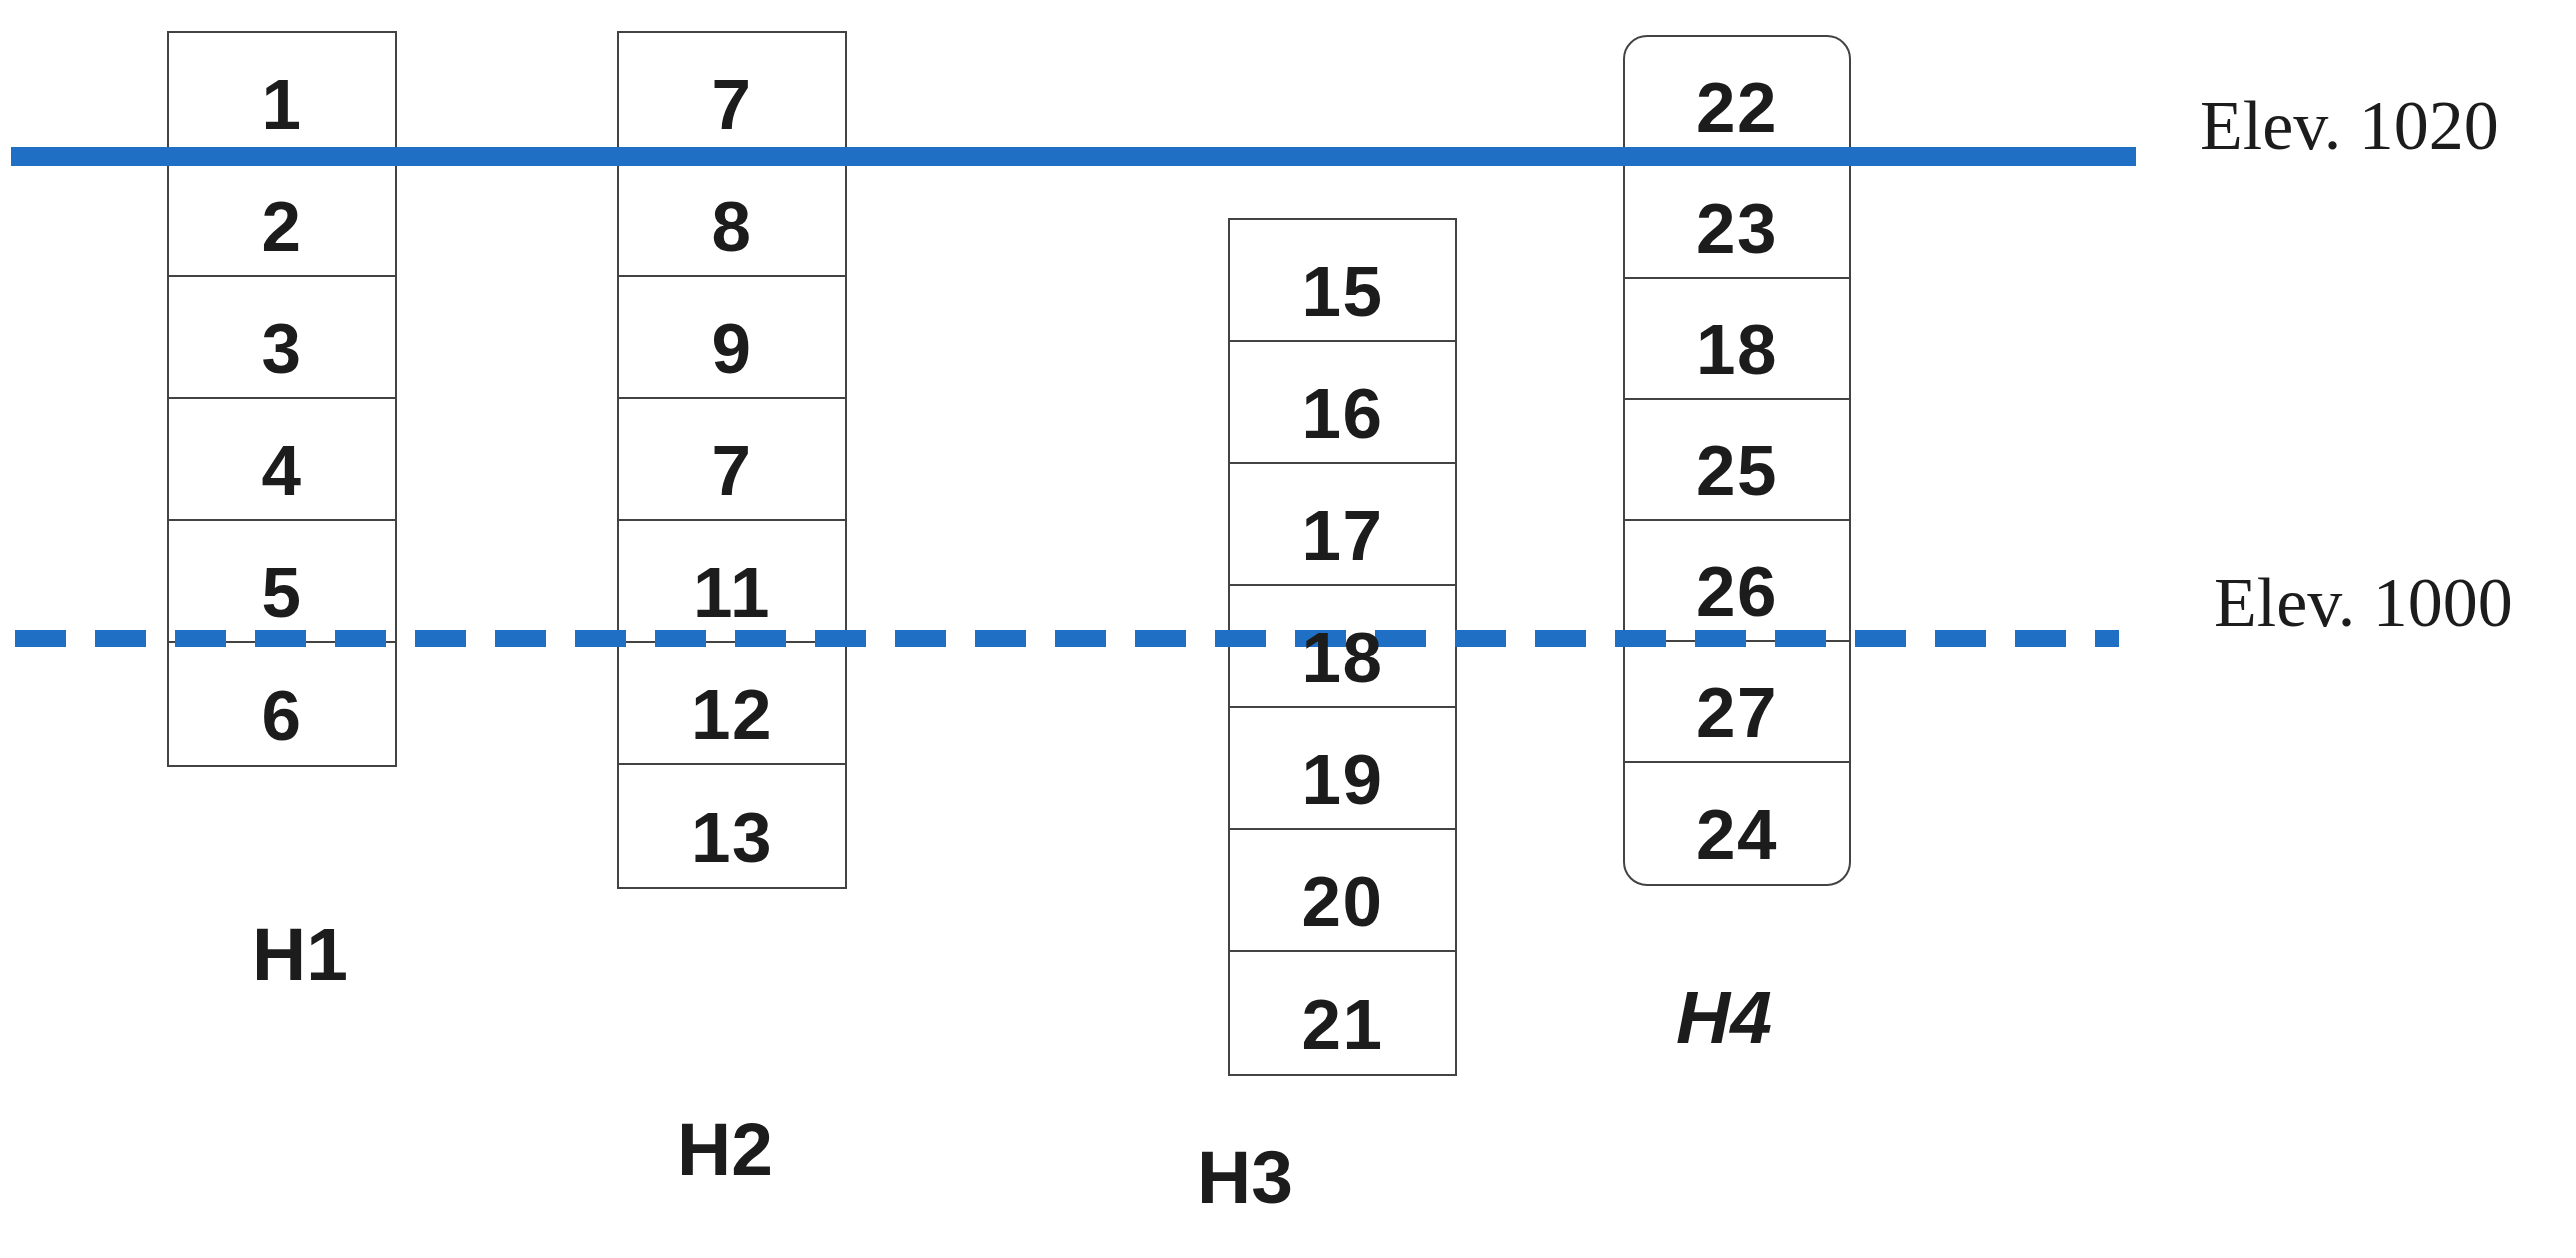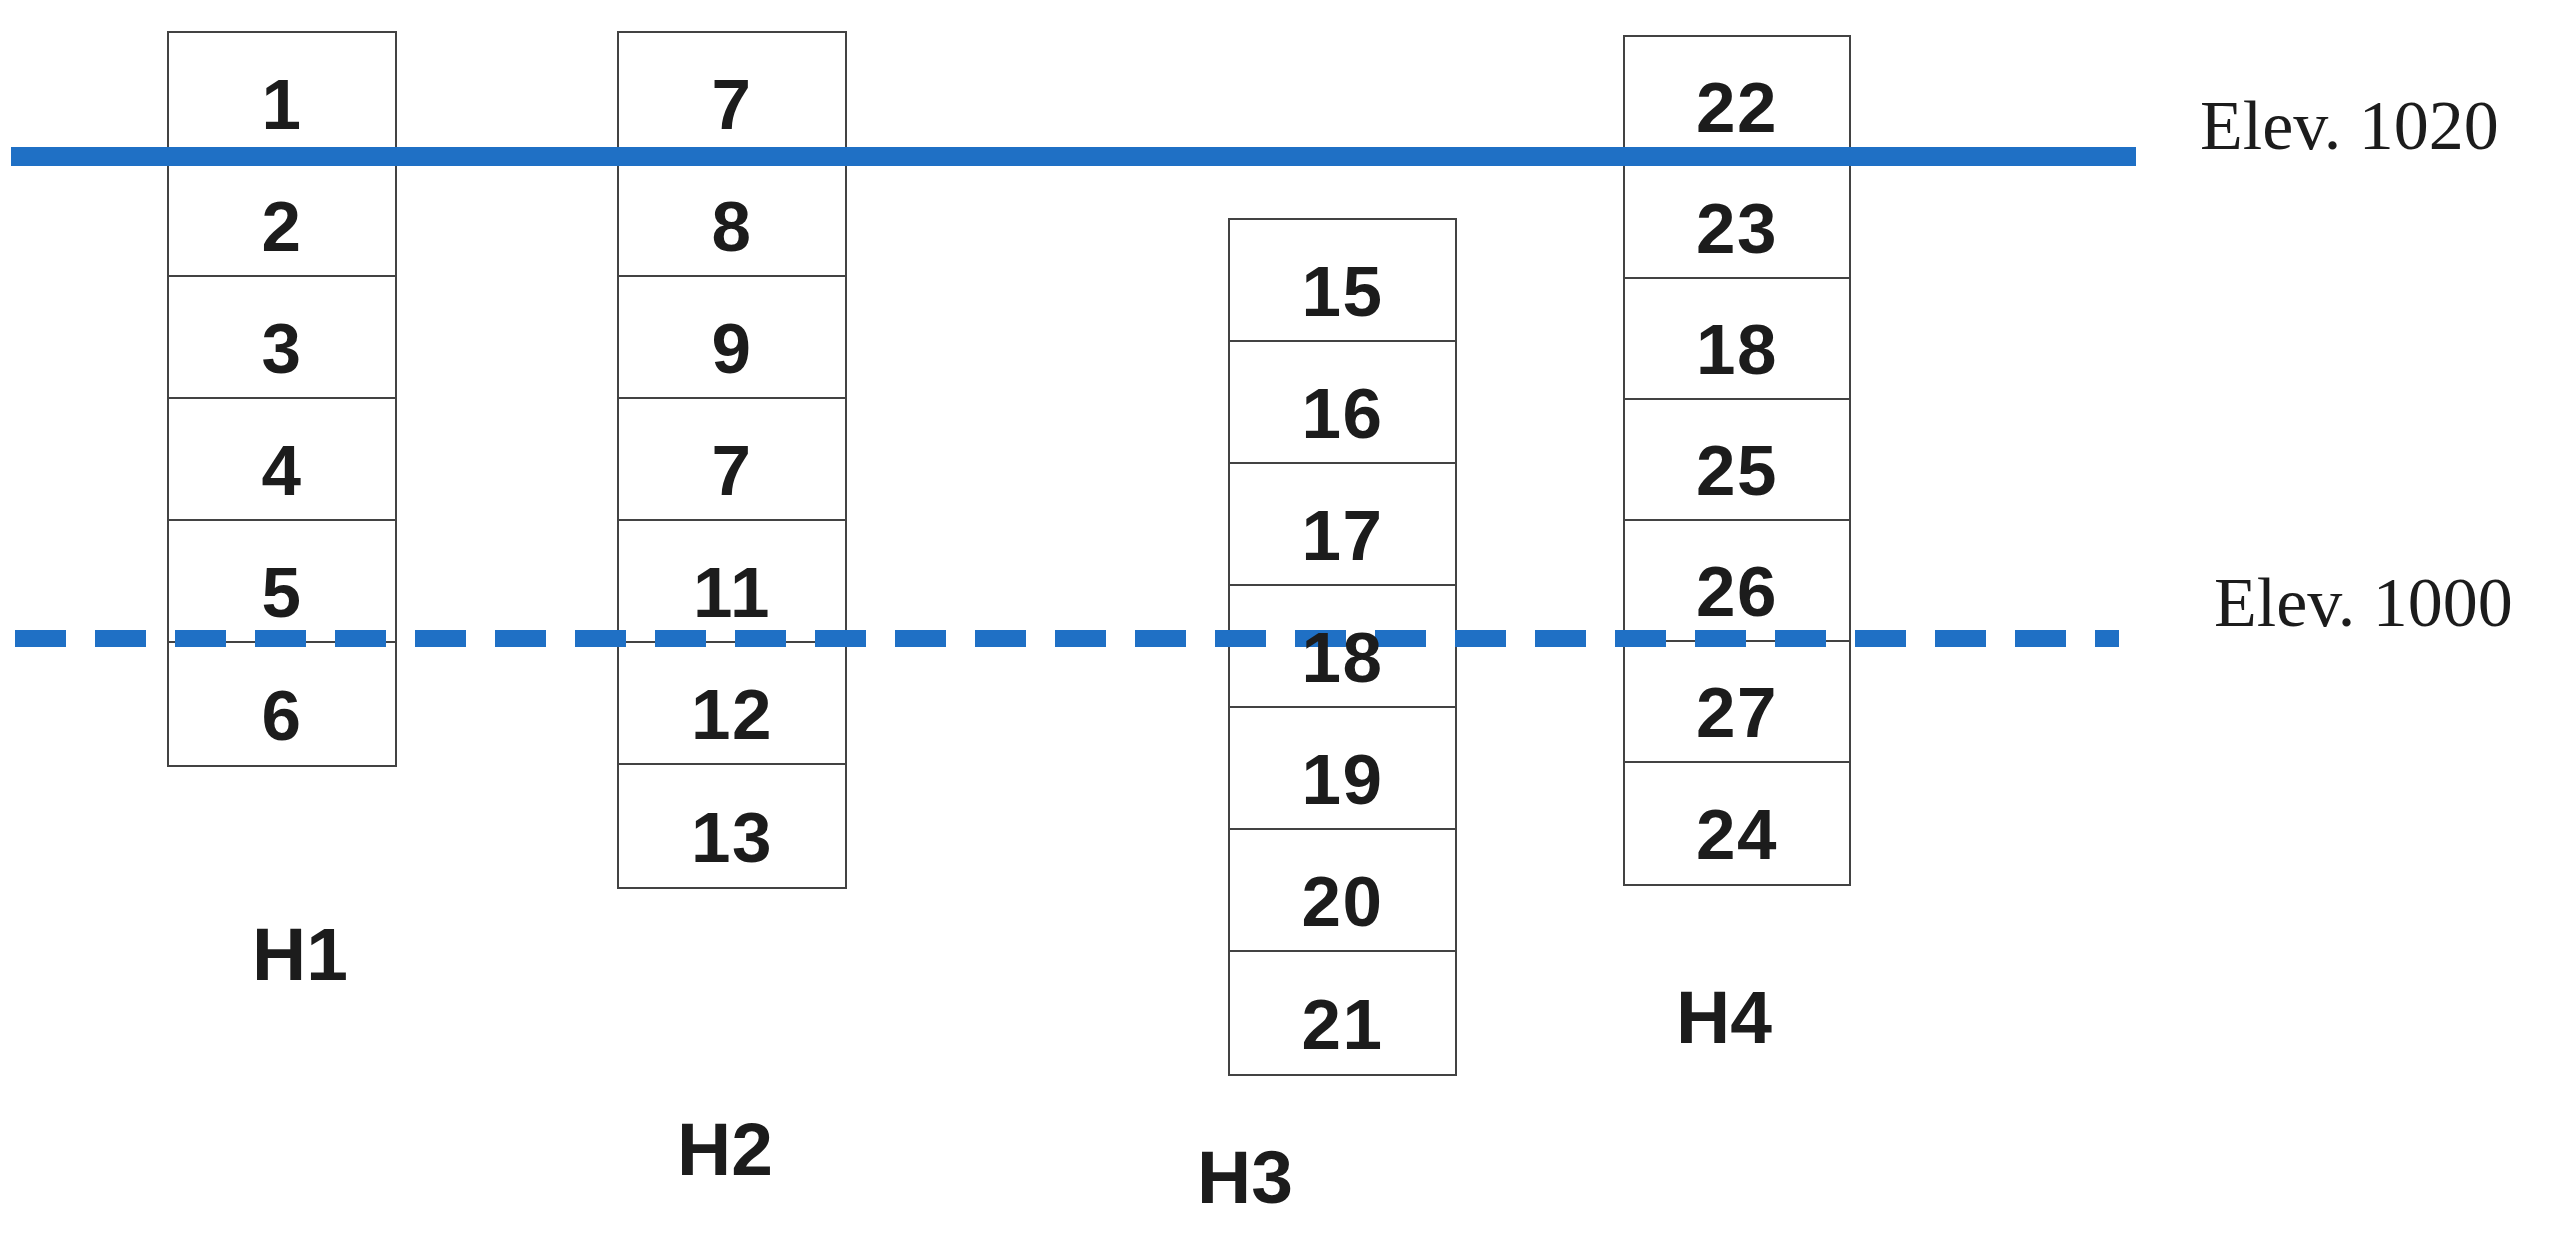--- a/index.html
+++ b/index.html
@@ -19,21 +19,21 @@
   
   .column {
     position: absolute;
     border: 2.3px solid var(--border, #434343);
     background: #ffffff;
     box-sizing: content-box;
   }
   #col-H1 { left: 167px;  top: 31px;  width: 226px; }
   #col-H2 { left: 617px;  top: 31px;  width: 226px; }
   #col-H3 { left: 1228px; top: 218px; width: 225px; }
-  #col-H4 { left: 1623px; top: 35px;  width: 224px; }
+  #col-H4 { left: 1623px; top: 35px;  width: 224px; border-radius: 24px; }
 
   .cell {
     box-sizing: border-box;
     border-bottom: 2.3px solid var(--border, #434343);
     display: flex;
     align-items: center;
     justify-content: center;
     padding-top: 22.5px;
   }
   .cell:last-child { border-bottom: none; }
@@ -82,21 +82,21 @@
     font-size: 75px;
     font-weight: 700;
     line-height: 75px;
     color: var(--text, #1c1c1c);
     transform: translateX(-50%);
     white-space: nowrap;
   }
   #label-H1 { left: 300px;  top: 917px; }
   #label-H2 { left: 725px;  top: 1112px; }
   #label-H3 { left: 1245px; top: 1140px; }
-  #label-H4 { left: 1724px; top: 980px; }
+  #label-H4 { left: 1724px; top: 980px; font-style: italic; }
 
   .elev-label {
     position: absolute;
     z-index: 4;
     font-family: "Liberation Serif", serif;
     font-size: 70px;
     line-height: 79px;
     color: var(--text, #1c1c1c);
     white-space: nowrap;
   }

